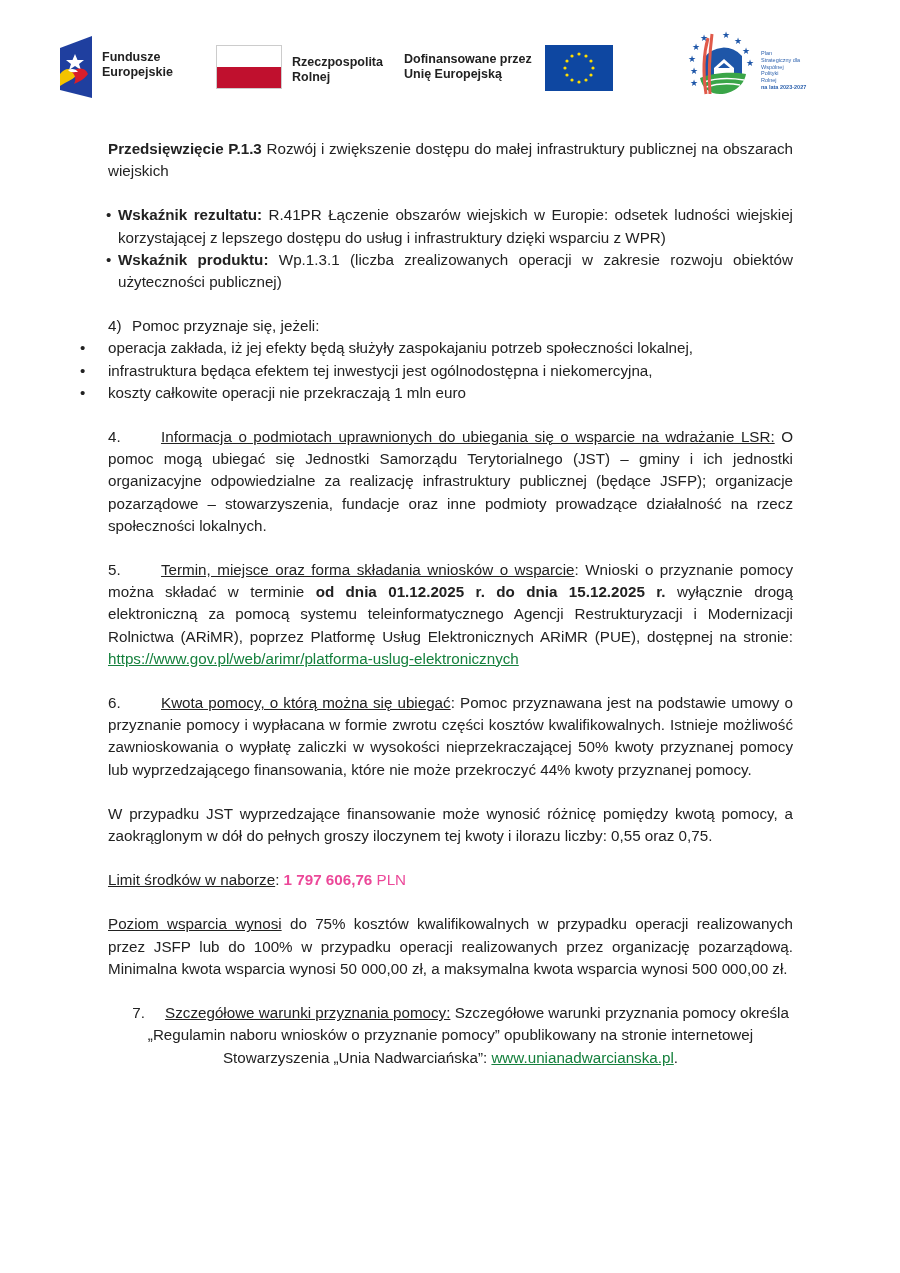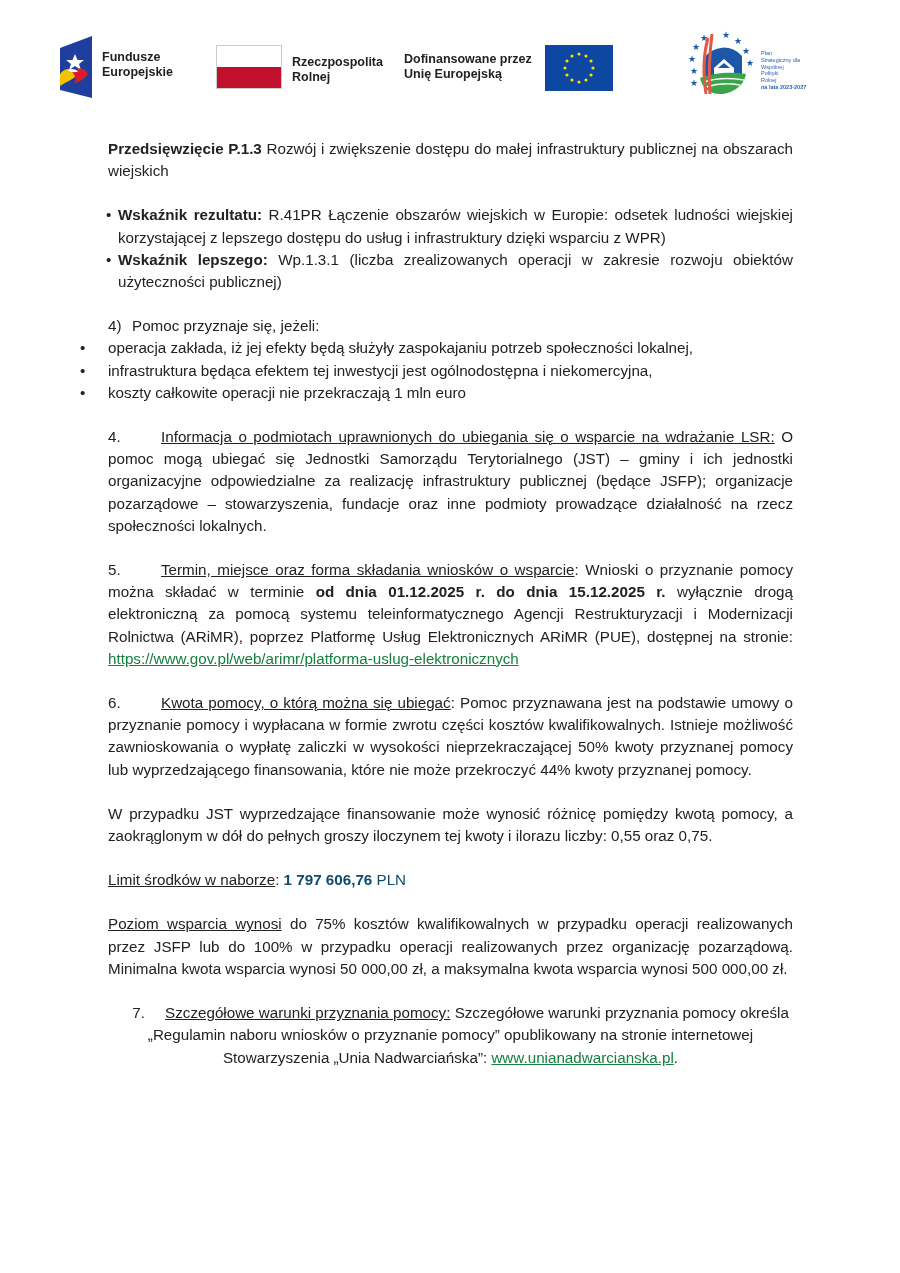--- a/index.html
+++ b/index.html
@@ -17,21 +17,21 @@
   .eu-flag { position: absolute; left: 545px; top: 17px; width: 68px; height: 46px; background: #0e47a1; }
   .psp-logo { position: absolute; left: 684px; top: 0; }
   .psp-text { position: absolute; left: 761px; top: 22px; font-size: 5.5px; color: #2f63ae; line-height: 6.8px; }
 
   .doc { position: absolute; left: 108px; top: 138px; width: 685px; font-family: "Liberation Sans", sans-serif;
          font-size: 15.2px; line-height: 22.2px; color: #222; }
   .doc p { margin: 0; text-align: justify; }
   .b { font-weight: bold; }
   .u { text-decoration: underline; }
   .link { color: #15803d; text-decoration: underline; }
-  .blue { color: #0c4a6e; margin-top: 42px; }
+  .blue { color: #ec4899; margin-top: 42px; }
   .bul { position: relative; padding-left: 10px; text-align: justify; }
   .bul::before { content: "•"; position: absolute; left: -2px; top: 0; }
   .sub { margin-left: 40px; }
   .sub2 { margin-left: 108px; position: relative; text-align: justify; }
   .sub2 .dot { position: absolute; left: -28px; top: 0; }
   .num { display: inline-block; width: 53px; }
 </style>
 </head>
 <body>
 
@@ -108,21 +108,21 @@
     <div>Rolnej</div>
     <div style="font-weight:bold">na lata 2023-2027</div>
   </div>
 </div>
 
 <div class="doc">
   <p><span class="b">Przedsięwzięcie P.1.3</span><span> Rozwój i zwiększenie dostępu do małej infrastruktury publicznej na obszarach wiejskich</span></p>
 
   <div style="height:22px"></div>
   <p class="bul"><span class="b">Wskaźnik rezultatu:</span><span> R.41PR Łączenie obszarów wiejskich w Europie: odsetek ludności wiejskiej korzystającej z lepszego dostępu do usług i infrastruktury dzięki wsparciu z WPR)</span></p>
-  <p class="bul"><span class="b">Wskaźnik lepszego:</span><span> Wp.1.3.1 (liczba zrealizowanych operacji w zakresie rozwoju obiektów użyteczności publicznej)</span></p>
+  <p class="bul"><span class="b">Wskaźnik produktu:</span><span> Wp.1.3.1 (liczba zrealizowanych operacji w zakresie rozwoju obiektów użyteczności publicznej)</span></p>
 
   <div style="height:22px"></div>
   <p class="sub"><span style="display:inline-block;width:24px">4)</span><span>Pomoc przyznaje się, jeżeli:</span></p>
   <p class="sub2"><span class="dot">•</span><span>operacja zakłada, iż jej efekty będą służyły zaspokajaniu potrzeb społeczności lokalnej,</span></p>
   <p class="sub2"><span class="dot">•</span><span>infrastruktura będąca efektem tej inwestycji jest ogólnodostępna i niekomercyjna,</span></p>
   <p class="sub2"><span class="dot">•</span><span>koszty całkowite operacji nie przekraczają 1 mln euro</span></p>
 
   <div style="height:22px"></div>
   <p><span class="num">4.</span><span class="u">Informacja o podmiotach uprawnionych do ubiegania się o wsparcie na wdrażanie LSR:</span> <span>O pomoc mogą ubiegać się Jednostki Samorządu Terytorialnego (JST) – gminy i ich jednostki organizacyjne odpowiedzialne za realizację infrastruktury publicznej (będące JSFP); organizacje pozarządowe – stowarzyszenia, fundacje oraz inne podmioty prowadzące działalność na rzecz społeczności lokalnych.</span></p>
 

